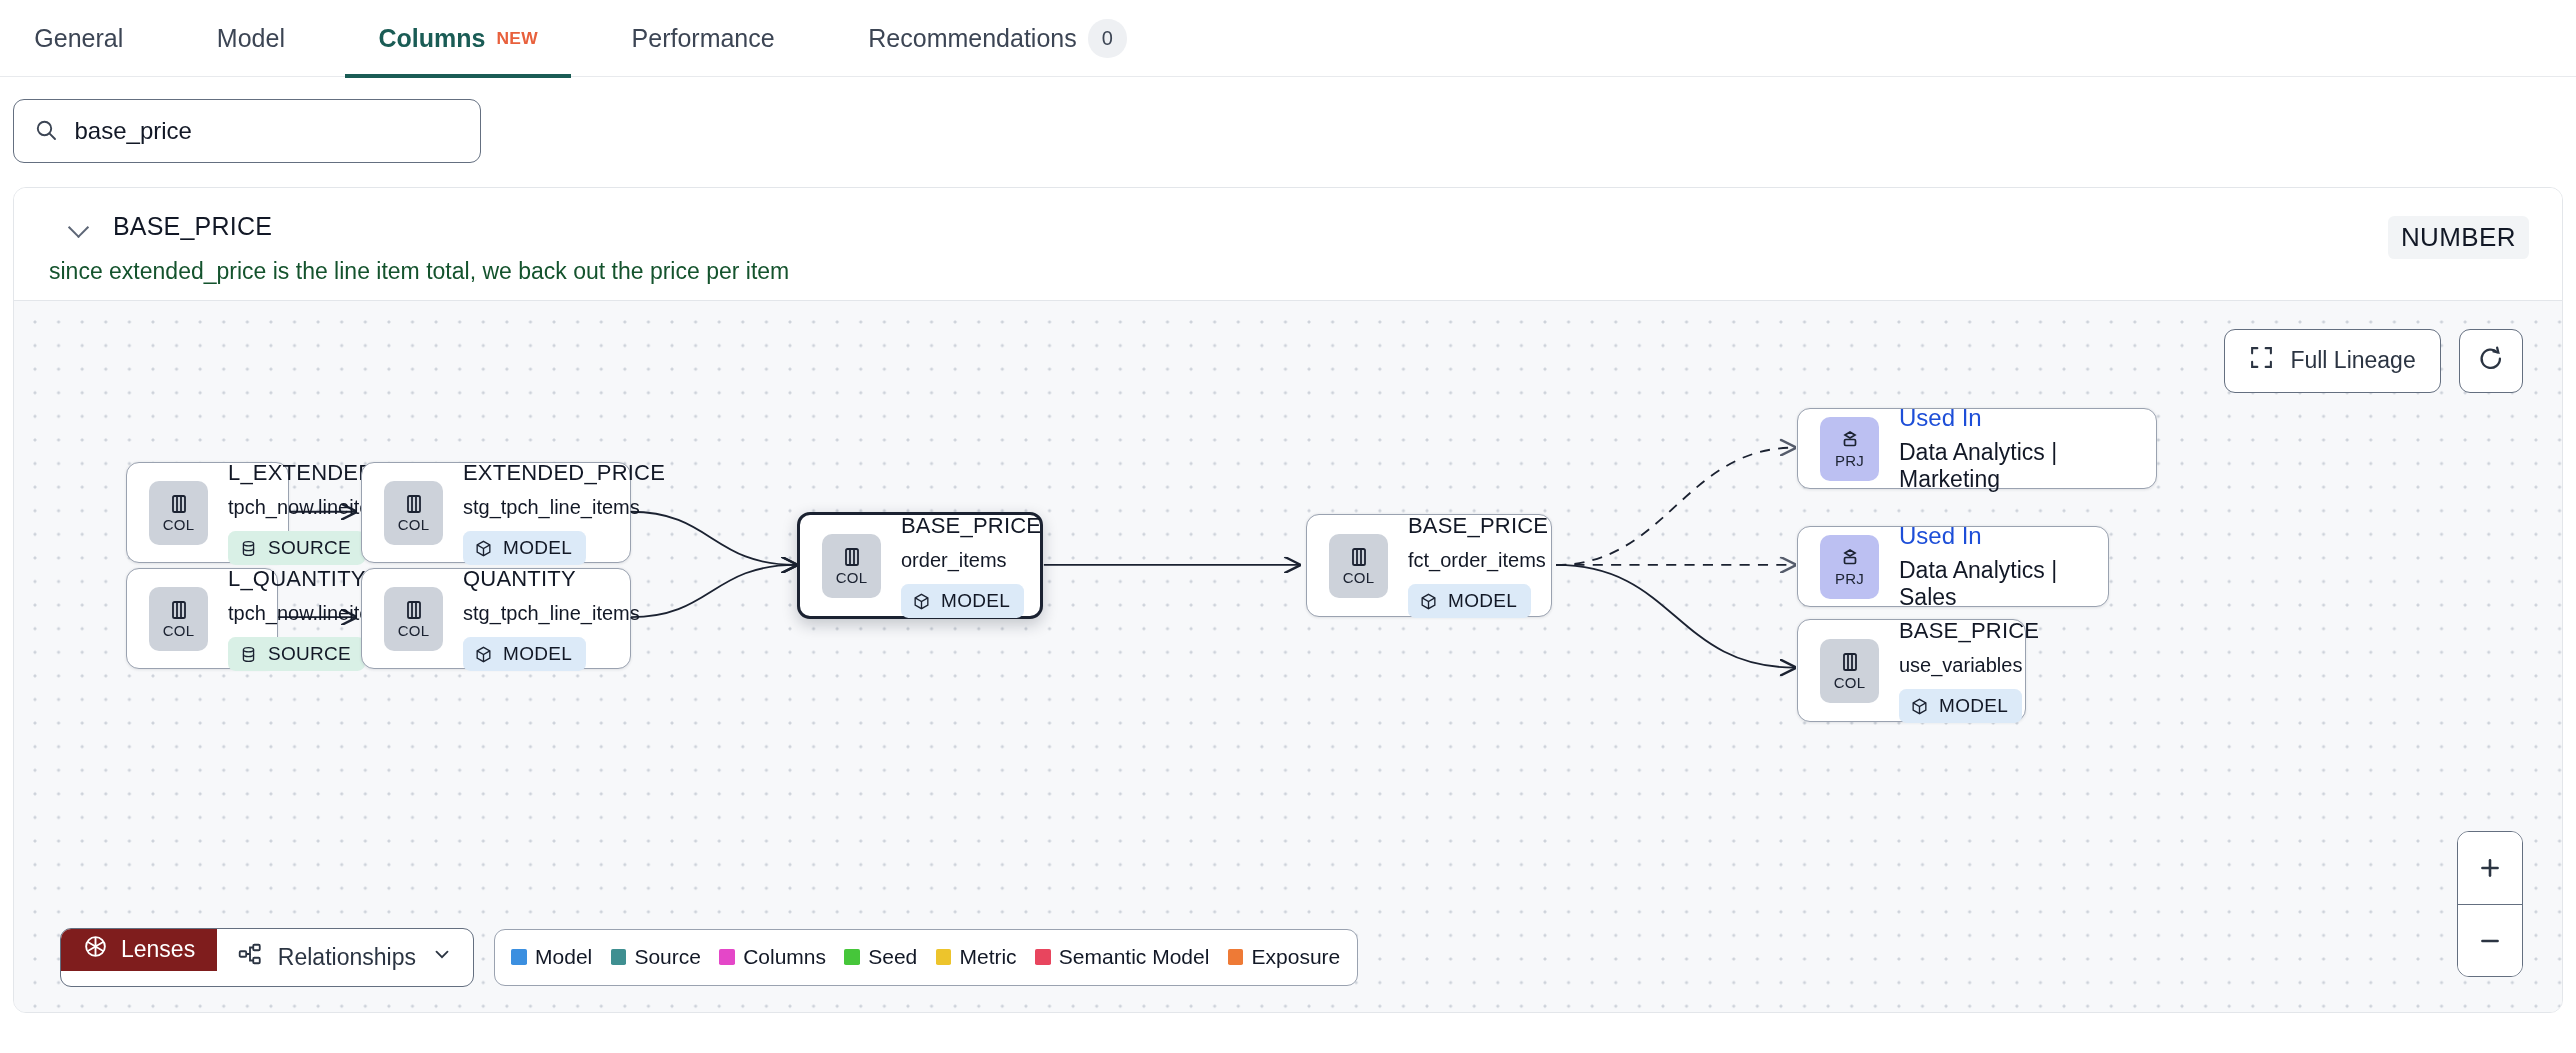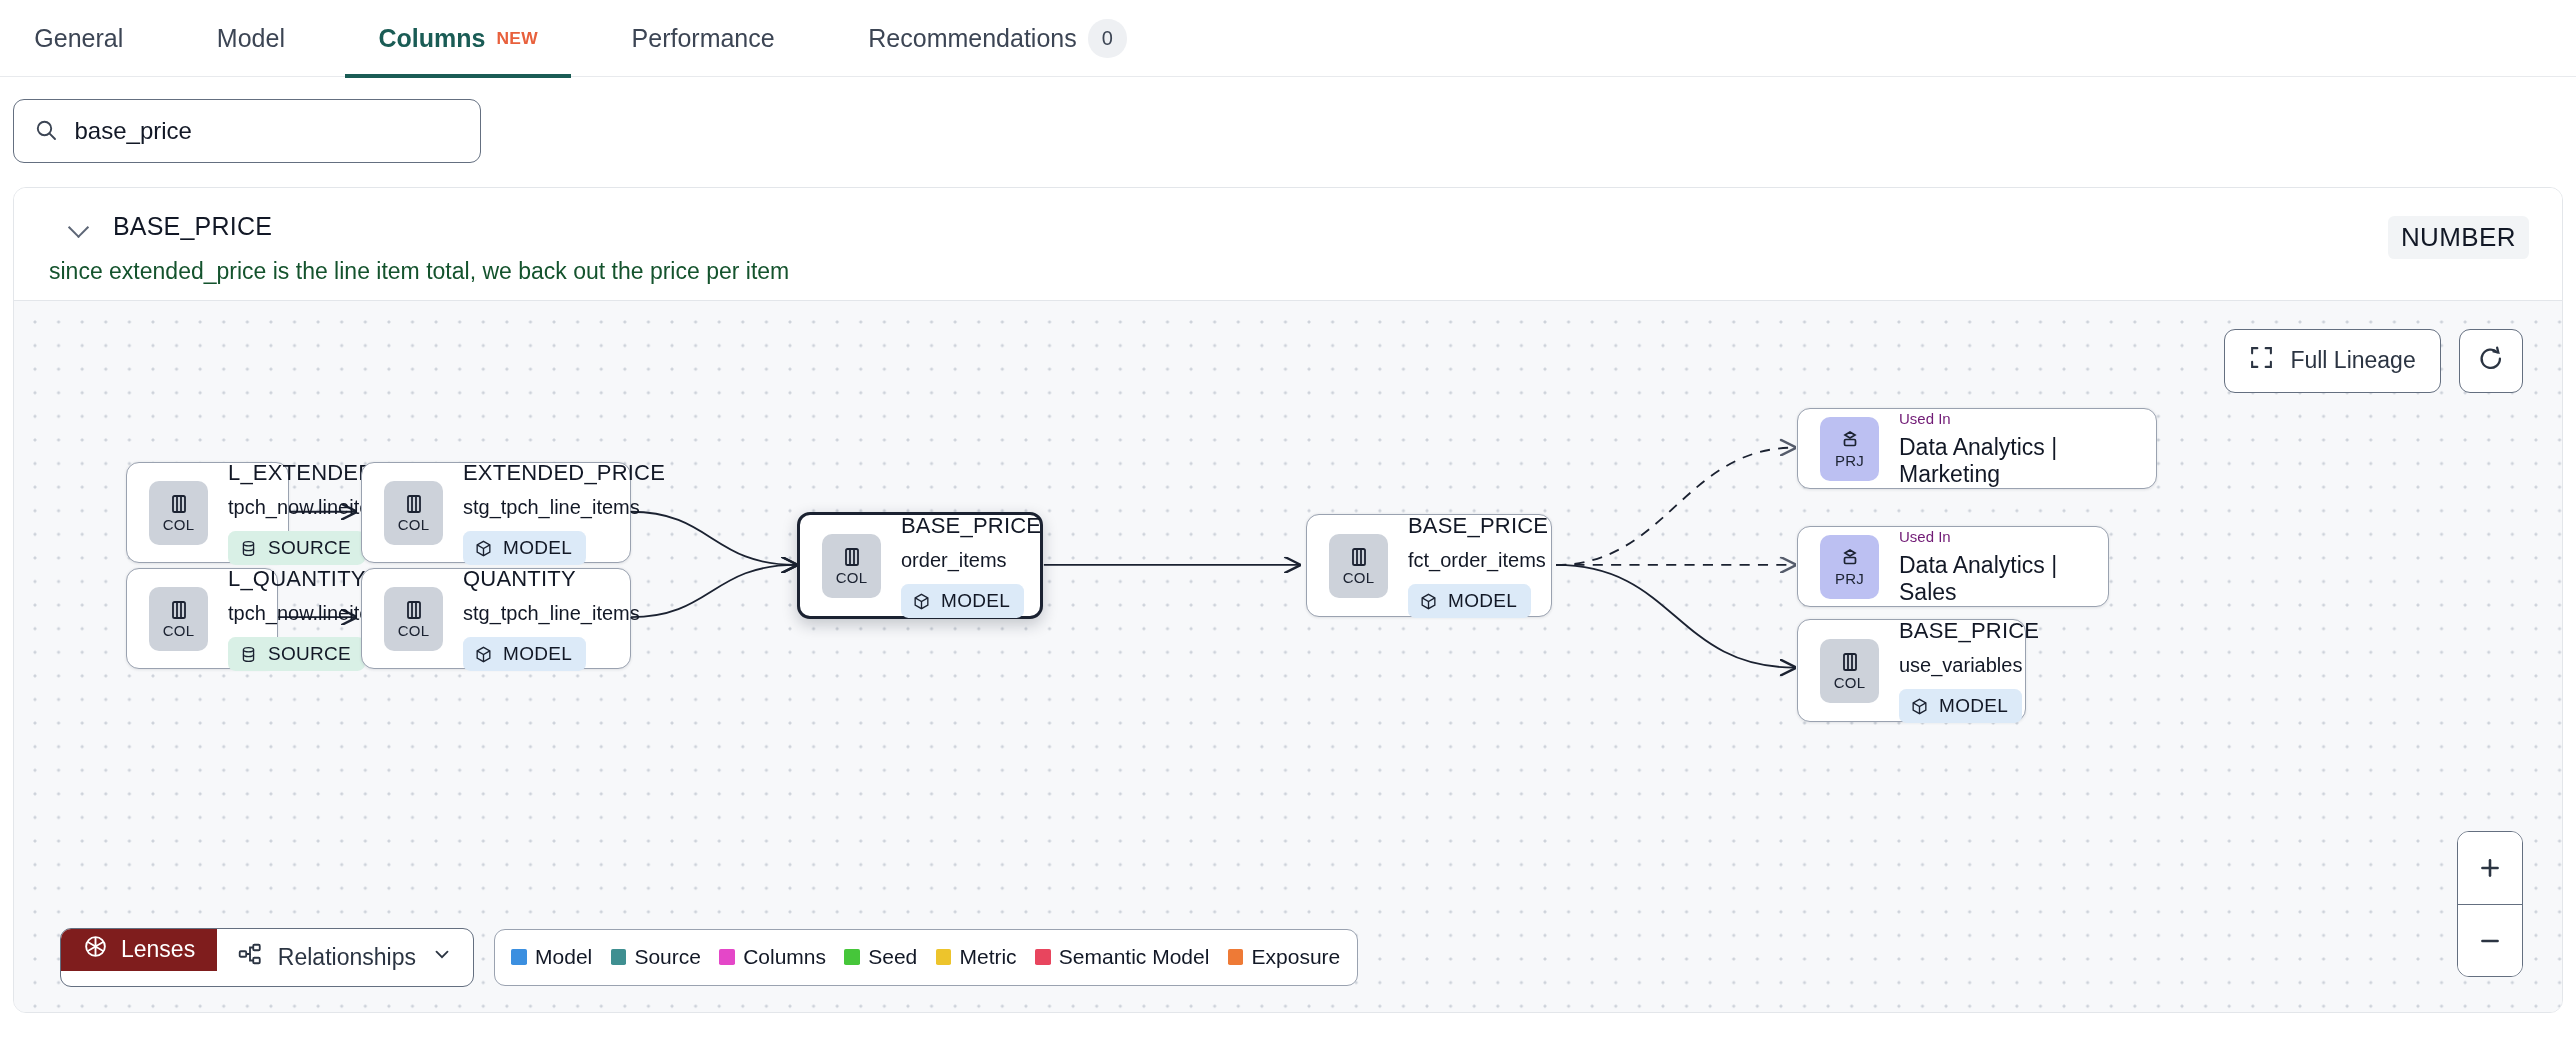--- a/index.html
+++ b/index.html
@@ -143,21 +143,21 @@
   .node .n-title { font-size: 22px; color: #121826; letter-spacing: 0.2px; }
   .node .n-sub { font-size: 20px; color: #121826; margin-top: 10px; }
   .node .n-badge {
     display: inline-flex; align-items: center; gap: 10px;
     margin-top: 12px; padding: 6.4px 13.8px 6.4px 11px;
     border-radius: 7.3px;
     font-size: 19px; color: #121826; letter-spacing: 0.3px;
   }
   .n-badge.model { background: #dceaf8; }
   .n-badge.source { background: #d9f0e6; }
-  .node .usedin { font-size: 15px; color: #701a75; }
+  .node .usedin { font-size: 24px; color: #1d4ed8; }
   .node .usedname { font-size: 23px; color: #121826; margin-top: 7px; }
 
   
   .topctl { position: absolute; top: 27.5px; right: 39px; display: flex; gap: 18.3px; }
   .btn-lineage {
     height: 64px; padding: 0 24px;
     display: flex; align-items: center; gap: 16.5px;
     background: #fff; border: 1.8px solid #646f80; border-radius: 11px;
     font-size: 23px; color: #2b3442; cursor: pointer; text-align: center;
   }

